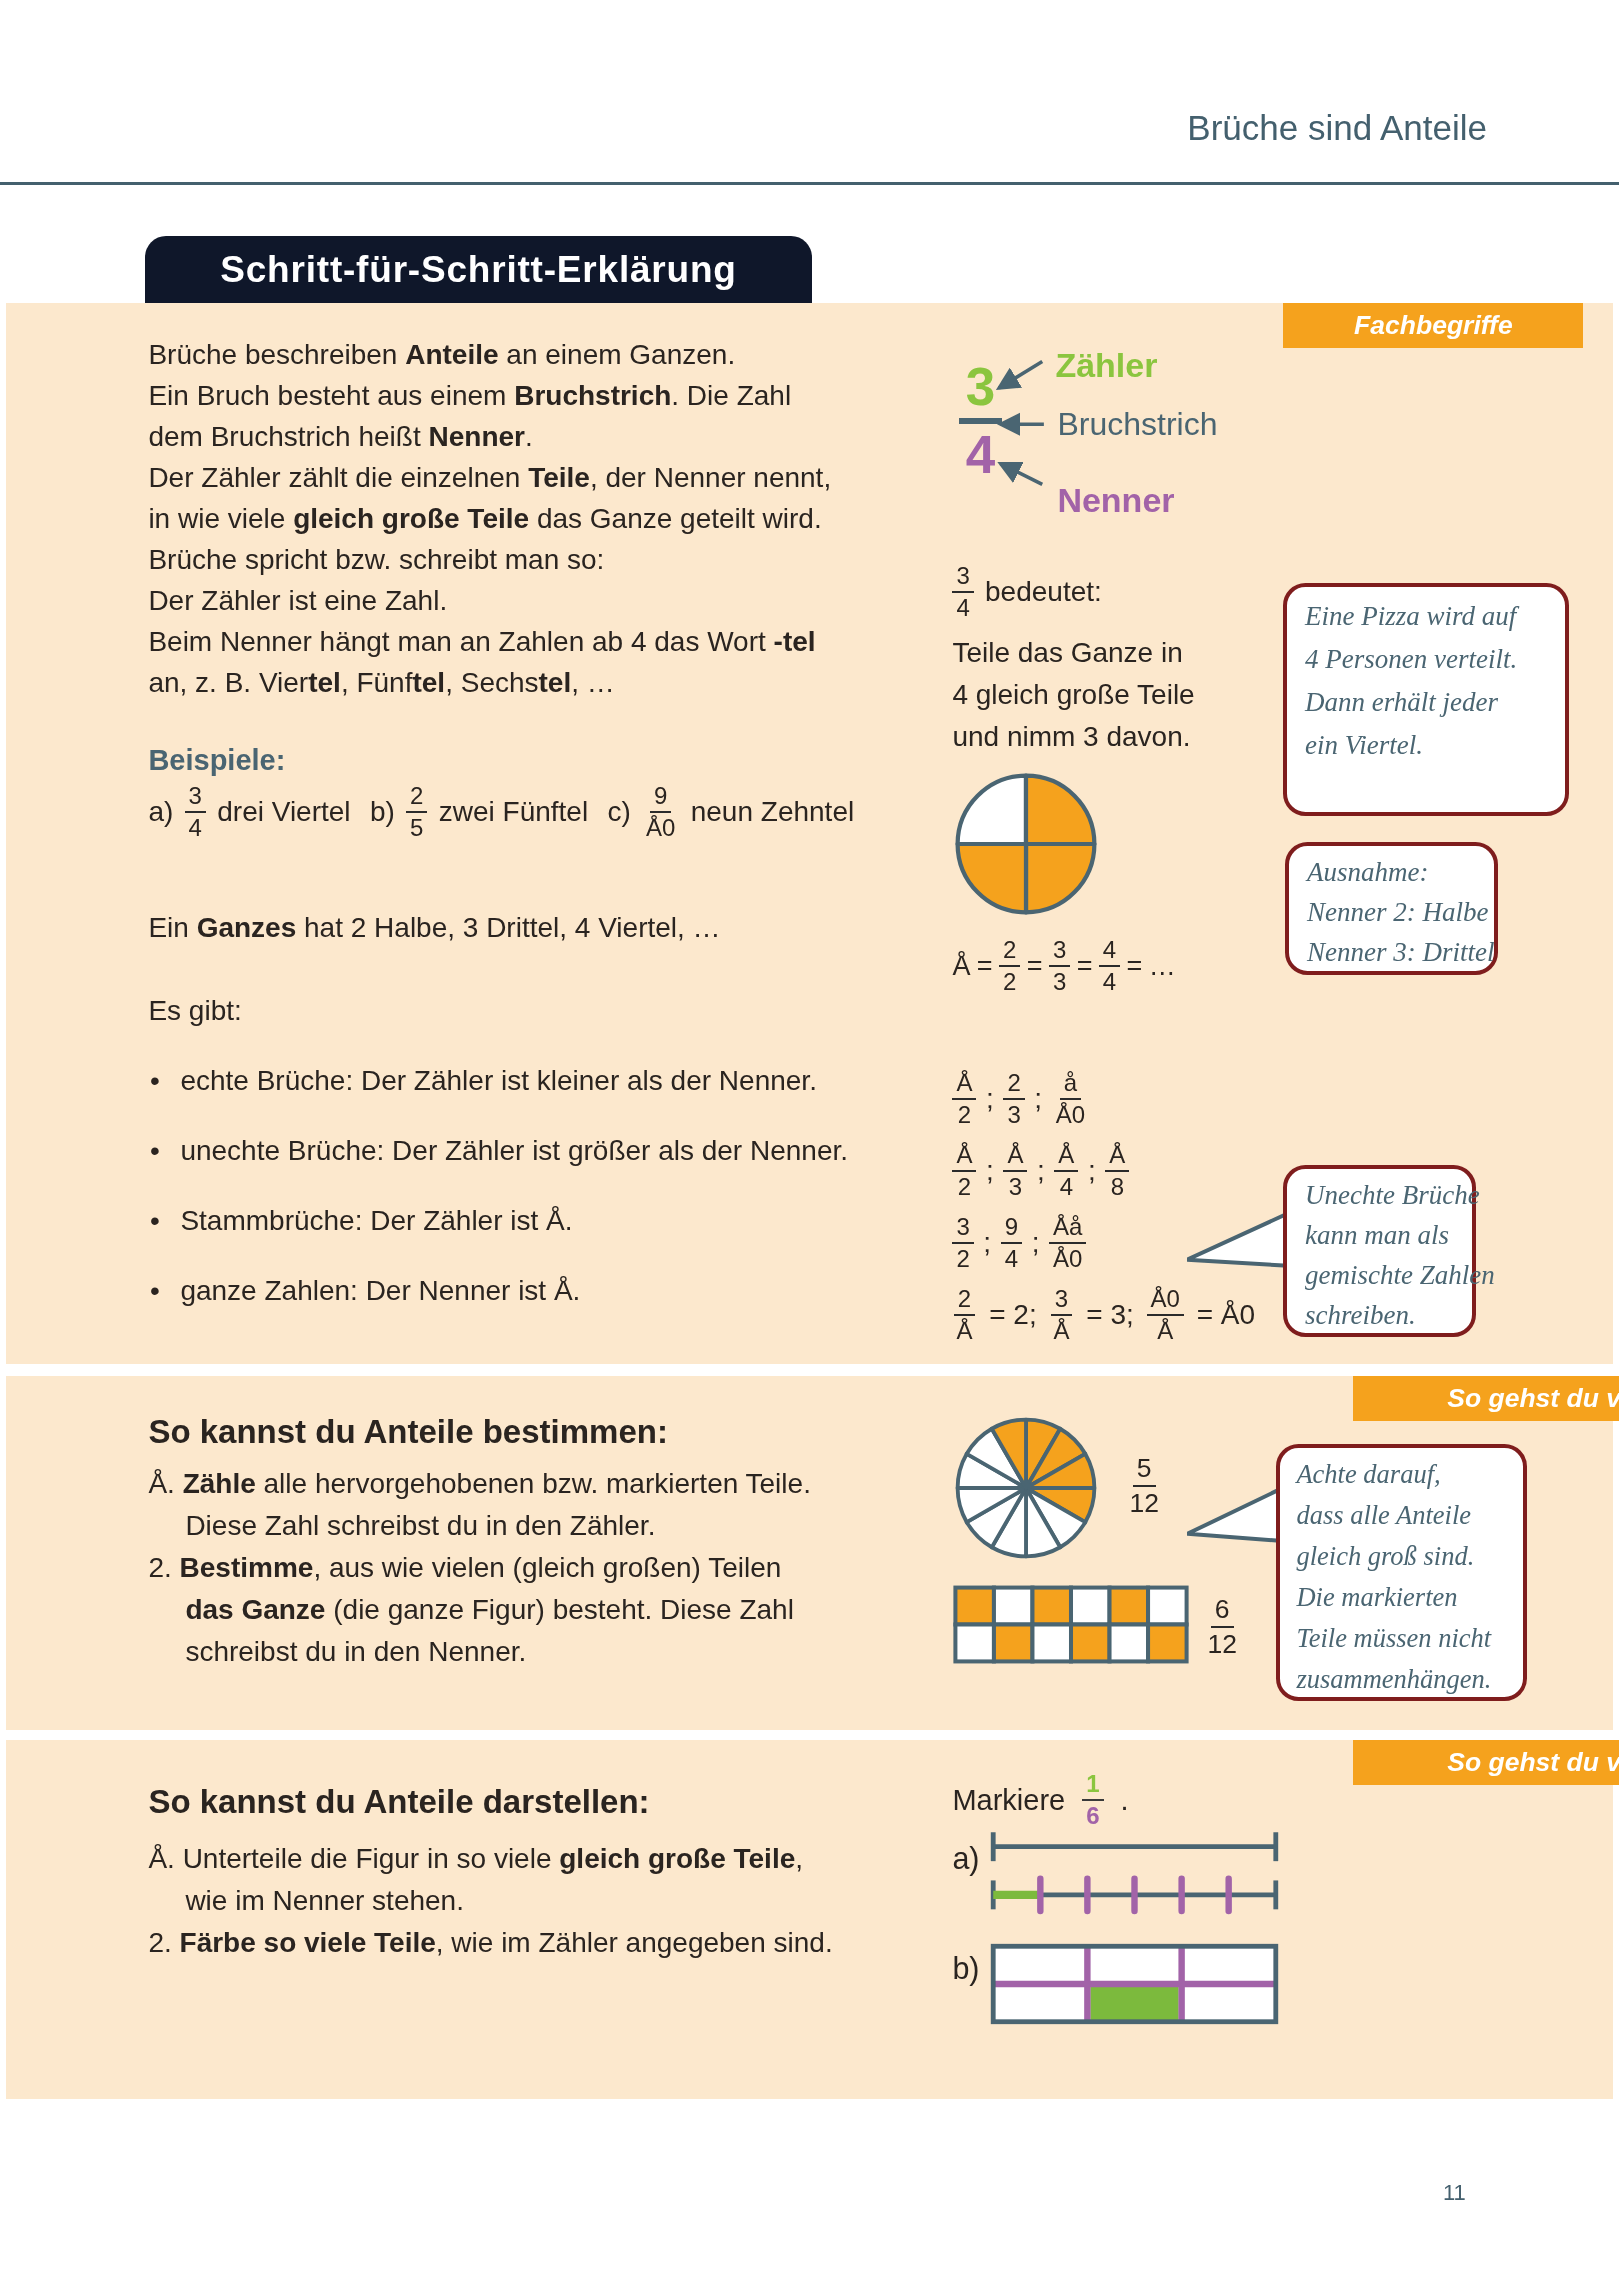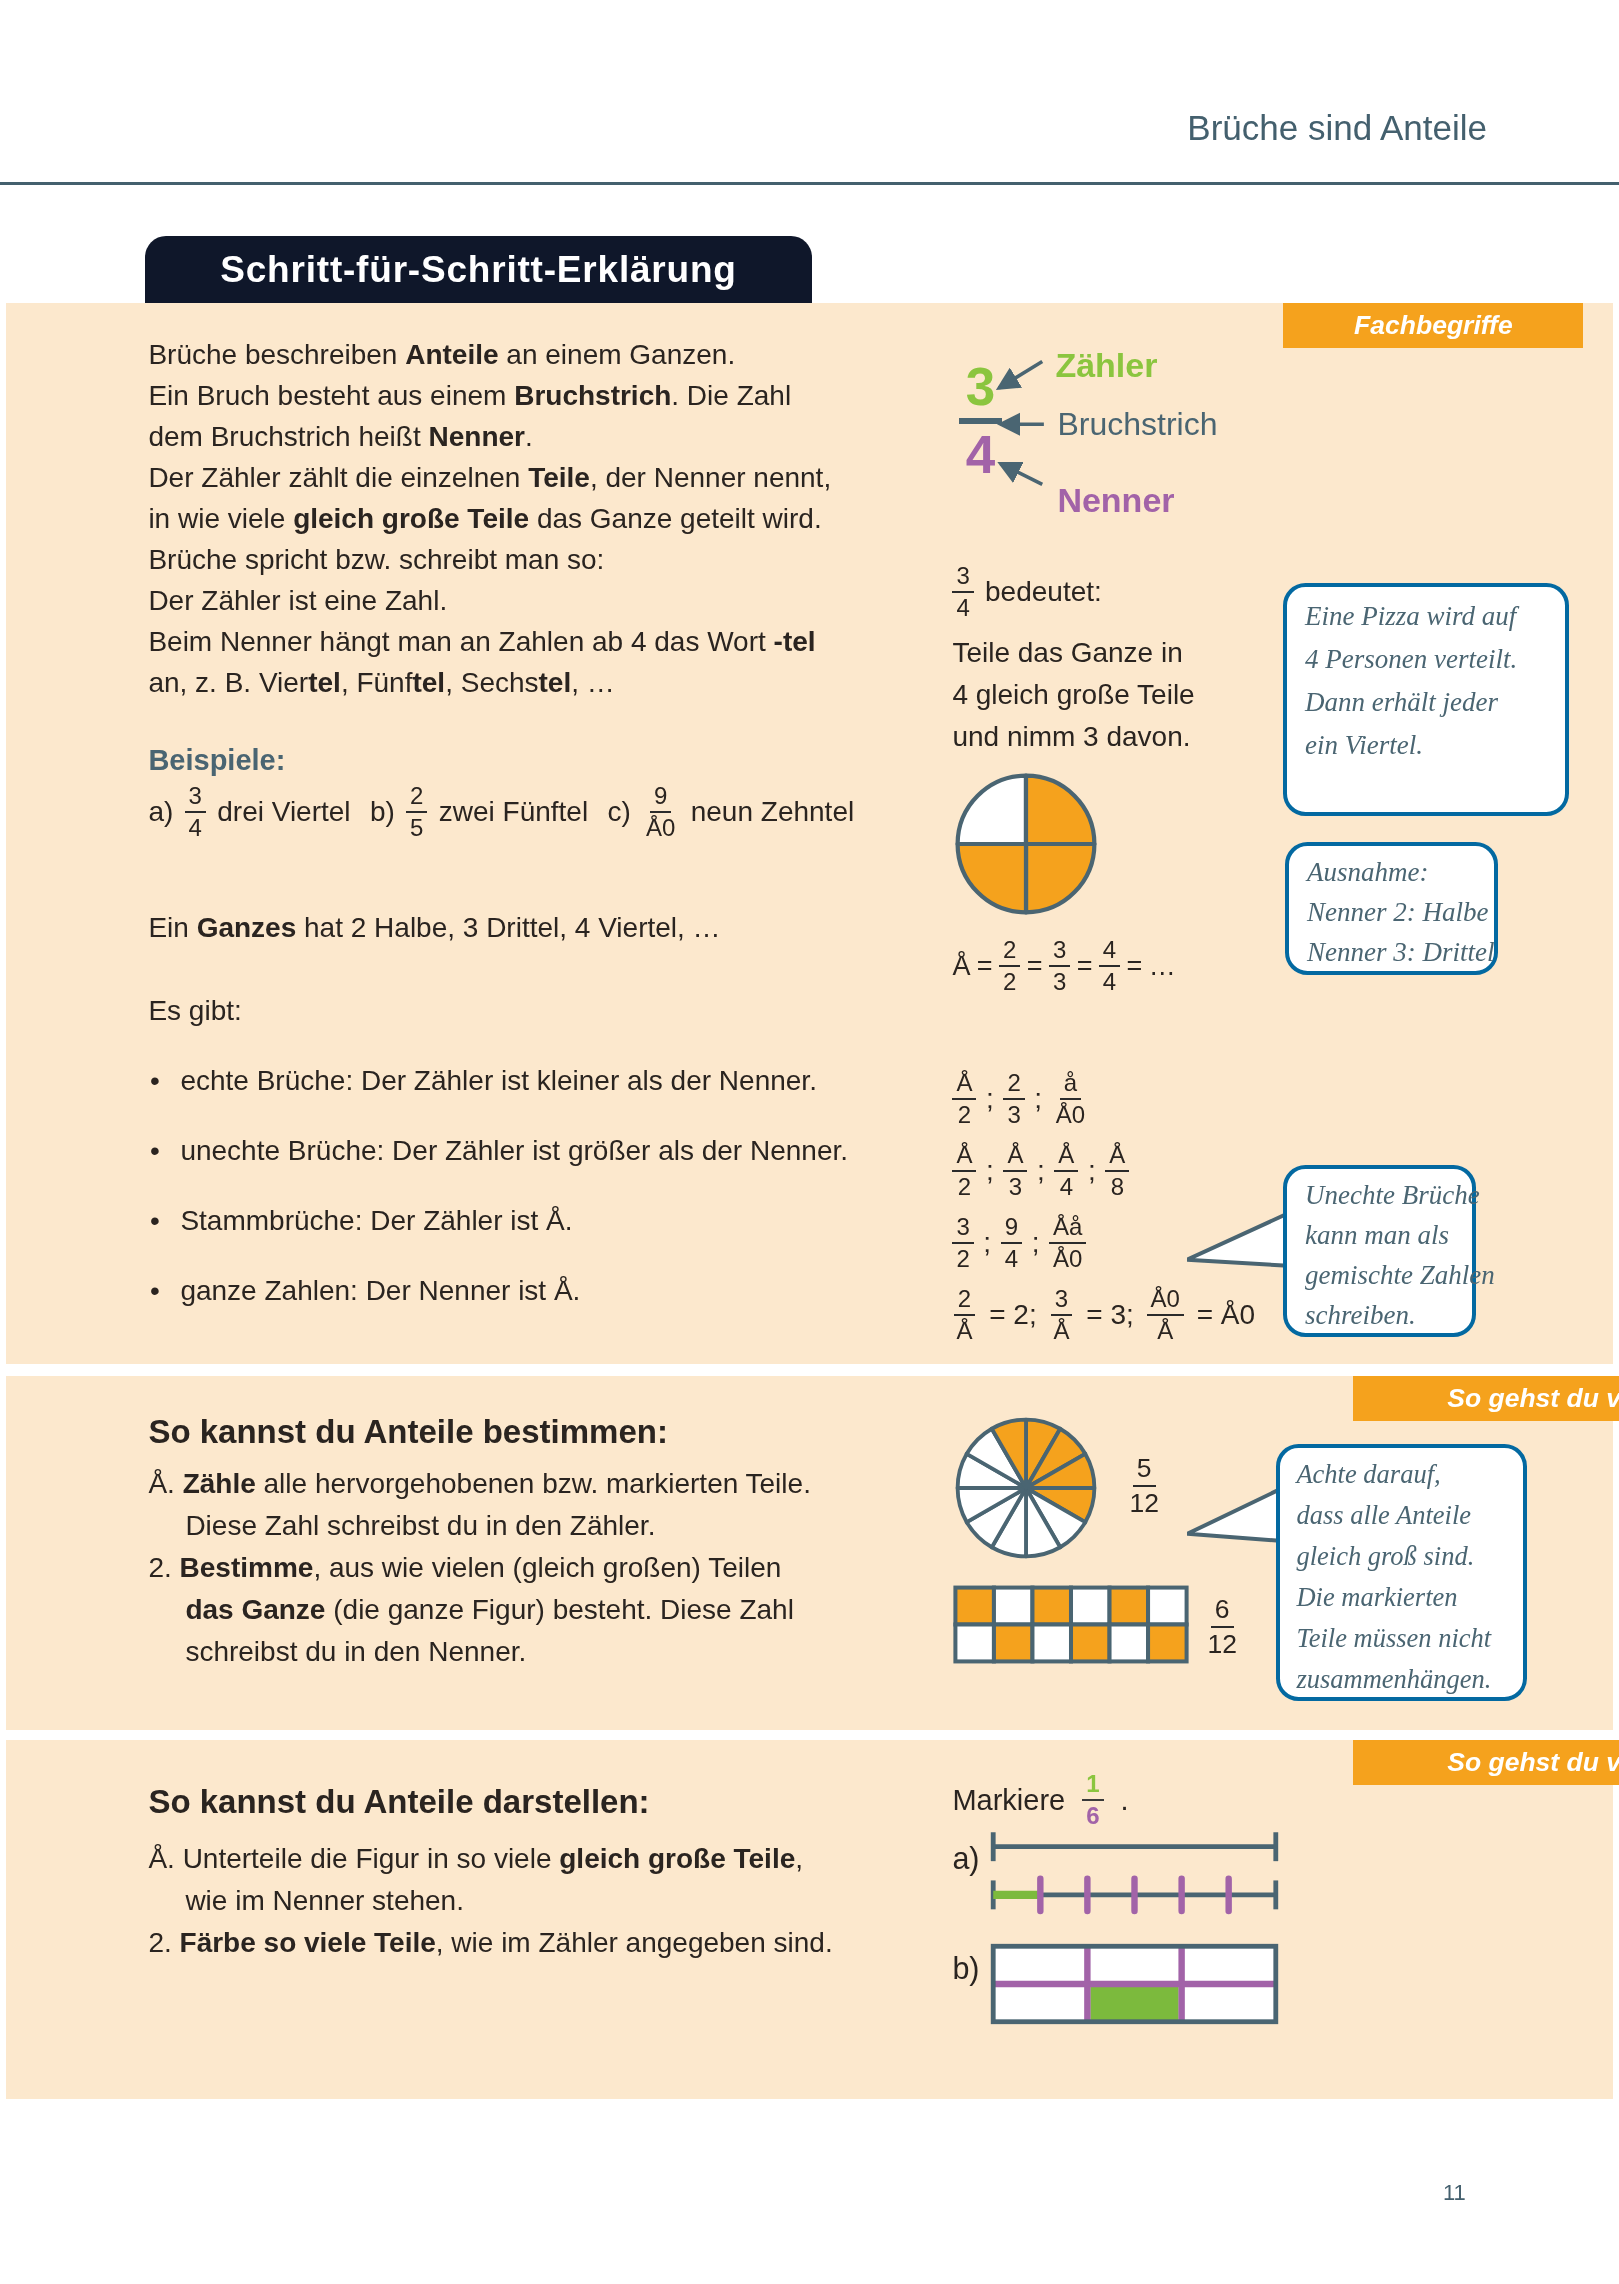--- a/index.html
+++ b/index.html
@@ -51,21 +51,21 @@
   
   .bedeutet{position:absolute;left:946px;top:261px;width:354px;font-size:28px;}
   .bed-top{display:flex;align-items:center;gap:11.3px;}
   .bed-lines{margin-top:11.3px;line-height:42px;}
   
   .pie1{position:absolute;left:947px;top:468px;}
   .formula{position:absolute;left:946px;top:635px;display:flex;align-items:center;gap:6.4px;font-size:27px;}
   .fracrow{position:absolute;left:946px;display:flex;align-items:center;gap:8px;font-size:28px;}
   #fr1{top:768px;} #fr2{top:840px;} #fr3{top:912px;} #fr4{top:984px;}
   
-  .bubble{position:absolute;background:#fff;border:4px solid #0369a1;border-radius:22.5px;
+  .bubble{position:absolute;background:#fff;border:4px solid #7f1d1d;border-radius:22.5px;
           font-family:"Liberation Serif",serif;font-style:italic;color:#4A6572;
           box-sizing:border-box;padding:8px 17.7px;font-size:27px;}
   .bubble .bl{white-space:nowrap;}
   .b1{left:1277px;top:280px;width:286px;height:233px;}
   .b1 .bl{line-height:43px;}
   .b2{left:1279px;top:539px;width:213px;height:133px;padding-top:6.4px;}
   .b2 .bl{line-height:40px;}
   .b3{left:1277px;top:862px;width:193px;height:172px;padding:6.4px 17.7px;}
   .b3 .bl{line-height:40px;}
   .b4{left:1270px;top:68px;width:251px;height:257px;padding:6.4px 16px;font-size:26.5px;}

